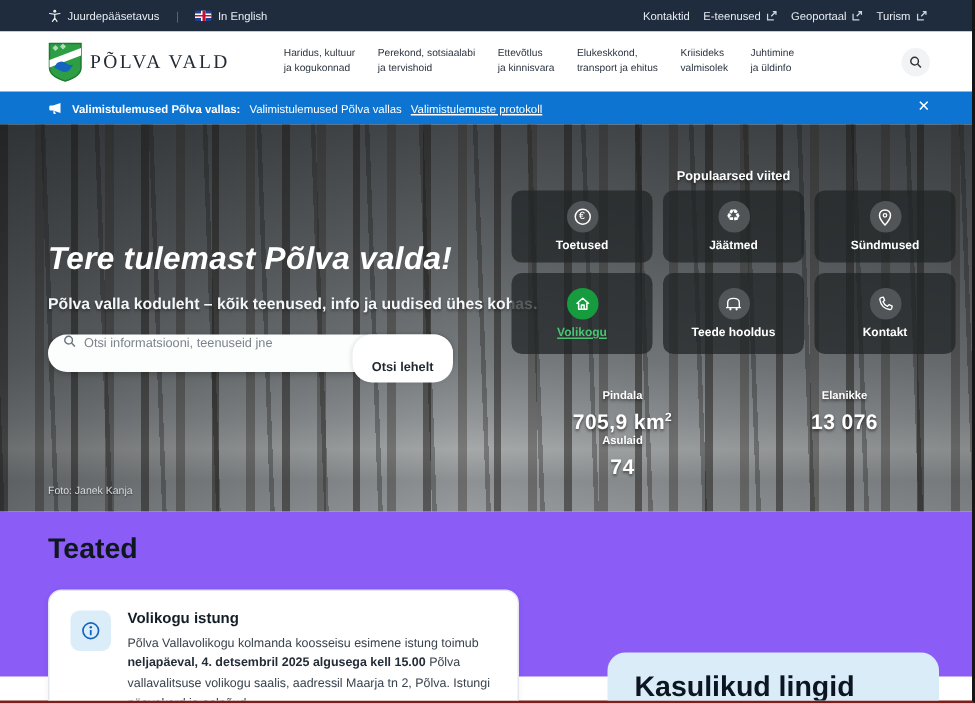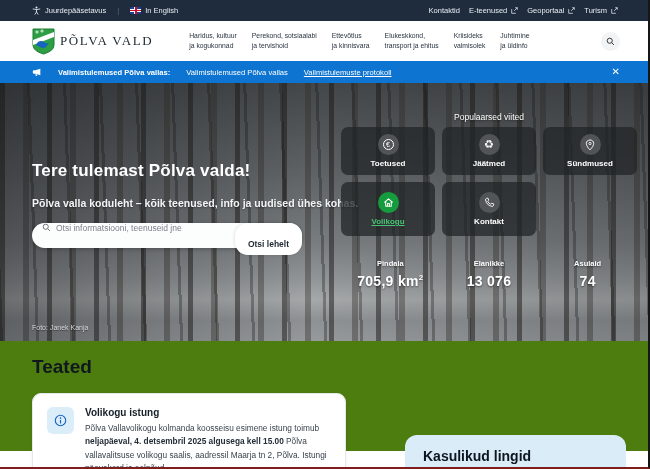--- a/index.html
+++ b/index.html
@@ -33,98 +33,98 @@
     letter-spacing:1.6px; color:#222b33; }
   .nav { display:flex; align-items:center; gap:15px; margin-left:26px; flex:1; }
   .nav-item { font-size:6.8px; line-height:1.45; color:#2a3440; cursor:pointer;
     white-space:nowrap; }
   .hdr-search { width:19px; height:19px; border-radius:50%; background:#f1f3f5;
     display:flex; align-items:center; justify-content:center; cursor:pointer;
     border:none; }
 
   
   .announce { height:22px; background:#0d74d1; color:#fff; display:flex;
-    align-items:center; padding:0 14px 0 32px; font-size:7.6px; gap:16px; }
+    align-items:center; padding:0 14px 0 32px; font-size:7.6px; gap:6px; }
   .announce .bold { font-weight:bold; }
   .announce a { color:#fff; }
   .announce .spacer { flex:1; }
   .announce .close { background:none; border:none; color:#fff; font-size:10px;
     cursor:pointer; line-height:1; padding:2px 14px; }
 
   
   .hero { position:relative; height:258px; overflow:hidden;
     background:
       linear-gradient(90deg, rgba(18,20,22,.50) 0%, rgba(18,20,22,.18) 48%, rgba(18,20,22,.34) 100%),
       repeating-linear-gradient(90deg, rgba(28,24,20,.50) 0 5px, rgba(0,0,0,0) 5px 23px, rgba(52,46,40,.38) 23px 29px, rgba(0,0,0,0) 29px 47px),
       repeating-linear-gradient(88deg, rgba(20,18,16,.32) 0 3px, rgba(0,0,0,0) 3px 36px),
       linear-gradient(180deg, #4e5254 0%, #6e7376 34%, #8f9497 62%, #aeb2b4 76%, #c6c9ca 84%, #a9adaf 92%, #b4b8ba 100%);
   }
-  .hero h1 { position:absolute; left:32px; top:78px; font-size:17px;
-    color:#fff; letter-spacing:.2px; }
+  .hero h1 { position:absolute; left:32px; top:78px; font-size:21px;
+    color:#fff; letter-spacing:.2px;font-style:italic; }
   .hero .sub { position:absolute; left:32px; top:114px; font-size:10.5px;
     font-weight:bold; color:#f3f5f6; text-shadow:0 1px 2px rgba(0,0,0,.4); }
   .searchbar { position:absolute; left:32px; top:140px; width:270px; height:25px;
     background:#fcfdfd; border-radius:13px; display:flex; align-items:flex-start;
     padding-left:10px; box-shadow:0 1px 4px rgba(0,0,0,.25); }
   .searchbar input { border:none; outline:none; background:transparent; flex:1;
     font-size:8.5px; color:#333; font-family:"Liberation Sans", sans-serif; }
   .searchbar input::placeholder { color:#7b838b; }
   .search-btn { height:25px; padding:16px 13px; border:none; border-radius:13px;
     background:#ffffff; font-size:8.5px; font-weight:bold; color:#1f2831;
     cursor:pointer; box-shadow:-1px 0 3px rgba(0,0,0,.10);
     font-family:"Liberation Sans", sans-serif; }
 
   .popular-title { position:absolute; left:341px; top:29px; width:296px;
-    text-align:center; font-size:8.5px; font-weight:normal; color:#fff;
+    text-align:center; font-size:8.5px; font-weight:bold; color:#fff;
     text-shadow:0 1px 2px rgba(0,0,0,.5); }
   .tiles { position:absolute; left:341px; top:44px; width:296px;
     display:grid; grid-template-columns:repeat(3,1fr); gap:7px; }
   .tile { background:rgba(33,36,38,.74); border-radius:7px; height:48px;
     display:flex; flex-direction:column; align-items:center; justify-content:center;
     gap:4px; cursor:pointer; }
   .tiles .tile:nth-child(n+4) { height:54px; }
   .tile .circ { width:21px; height:21px; border-radius:50%;
     background:rgba(88,92,94,.85); display:flex; align-items:center;
     justify-content:center; color:#fff; }
   .tile .lbl { font-size:8px; font-weight:bold; color:#fff; }
   .tile.green .circ { background:#169b3f; }
   .tile.green .lbl { color:#46c473; text-decoration:underline; }
   .euro-ring { width:11px; height:11px; border:1px solid #fff; border-radius:50%;
     display:flex; align-items:center; justify-content:center; font-size:7px;
     color:#fff; }
   .recycle-glyph { font-size:11px; color:#fff; line-height:1; }
 
   .stats { position:absolute; left:341px; top:176px; width:296px;
-    display:grid; grid-template-columns:repeat(3,1fr); text-align:center;
+    display:grid; grid-template-columns:repeat(2,1fr); text-align:center;
     color:#fff; text-shadow:0 1px 2px rgba(0,0,0,.5); }
   .stat .s-lbl { font-size:7.5px; font-weight:bold; margin-bottom:5px; }
   .stat .s-val { font-size:14px; font-weight:bold; letter-spacing:.3px; }
   .stat sup { font-size:8px; }
 
   .credit { position:absolute; left:32px; bottom:10px; font-size:7px;
     color:#d8dcde; text-shadow:0 1px 1px rgba(0,0,0,.5); }
 
   
-  .main { position:relative; height:110px; background:#4d7c0f; }
+  .main { position:relative; height:110px; background:#8b5cf6; }
   .main h2 { position:absolute; left:32px; top:15px; font-size:19px;
     color:#10181f; }
   .notice-card { position:absolute; left:32px; top:52px; width:314px; height:110px;
     background:#fff; border:1px solid #e4e8ec; border-radius:9px;
     box-shadow:0 1px 4px rgba(20,40,60,.06); padding:13px 14px 0 14px;
     display:flex; gap:11px; }
   .notice-icon { width:27px; height:27px; border-radius:6px; background:#dcedfa;
     display:flex; align-items:center; justify-content:center; flex:none; }
   .notice-body { flex:1; }
   .notice-title { font-size:10px; font-weight:bold; color:#141e28;
     margin-bottom:4px; }
   .notice-text { font-size:8.3px; line-height:1.6; color:#39434d; }
   .notice-text .bd { font-weight:bold; color:#232d37;margin-top:24px; }
   .links-panel { position:absolute; left:405px; top:94px; width:221px; height:40px;
     background:#d9ecf8; border-radius:12px 12px 0 0; padding:13px 0 0 18px; }
-  .links-panel h2 { position:static; font-size:14px; color:#0c1520; }
+  .links-panel h2 { position:static; font-size:19px; color:#0c1520; }
 </style>
 </head>
 <body>
 
 <div class="page">
 
   <div class="topbar">
     <div class="grp">
       <span class="tb-item">
         <svg class="ic" width="9" height="9" viewBox="0 0 12 12">
@@ -263,20 +263,31 @@
       <div class="tile green">
         <span class="circ">
           <svg class="ic" width="11" height="11" viewBox="0 0 12 12">
               <path d="M1.5 6 L6 2 L10.5 6 M3 5.2 V10 h6 V5.2 M5 10 V7 h2 v3" stroke="#fff" stroke-width="1.1" fill="none" stroke-linejoin="round"></path>
             </svg>
         </span>
         <span class="lbl">Volikogu</span>
       </div>
       <div class="tile">
         <span class="circ">
+          <svg class="ic" width="12" height="11" viewBox="0 0 14 12">
+              <path d="M2.5 9 V5 Q2.5 1.8 7 1.8 Q11.5 1.8 11.5 5 V9" stroke="#fff" stroke-width="1.1" fill="none"></path>
+              <path d="M1.2 9 h11.6" stroke="#fff" stroke-width="1.1"></path>
+              <circle cx="4.6" cy="10.3" r=".9" fill="#fff"></circle>
+              <circle cx="9.4" cy="10.3" r=".9" fill="#fff"></circle>
+            </svg>
+        </span>
+        <span class="lbl">Teede hooldus</span>
+      </div>
+      <div class="tile">
+        <span class="circ">
           <svg class="ic" width="11" height="11" viewBox="0 0 12 12">
               <path d="M2.6 1.6 L4.2 1.2 L5.2 3.4 L4 4.6 Q4.9 6.9 7.2 7.9 L8.4 6.7 L10.7 7.7 L10.3 9.4 Q10 10.4 8.8 10.2 Q2.7 9.2 1.7 3.1 Q1.6 2 2.6 1.6 Z" stroke="#fff" stroke-width="1" fill="none" stroke-linejoin="round"></path>
             </svg>
         </span>
         <span class="lbl">Kontakt</span>
       </div>
     </div>
 
     <div class="stats">
       <div class="stat">

